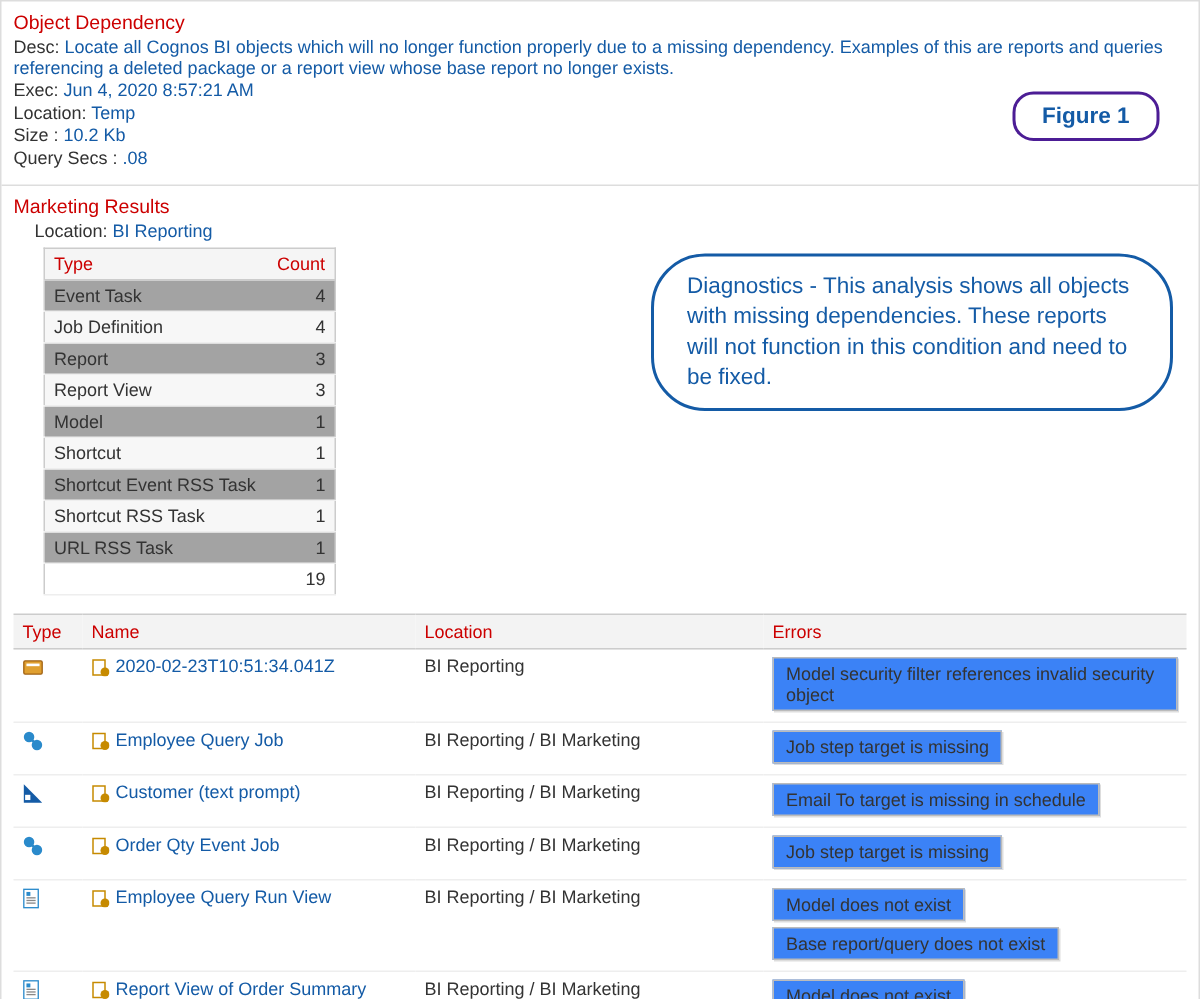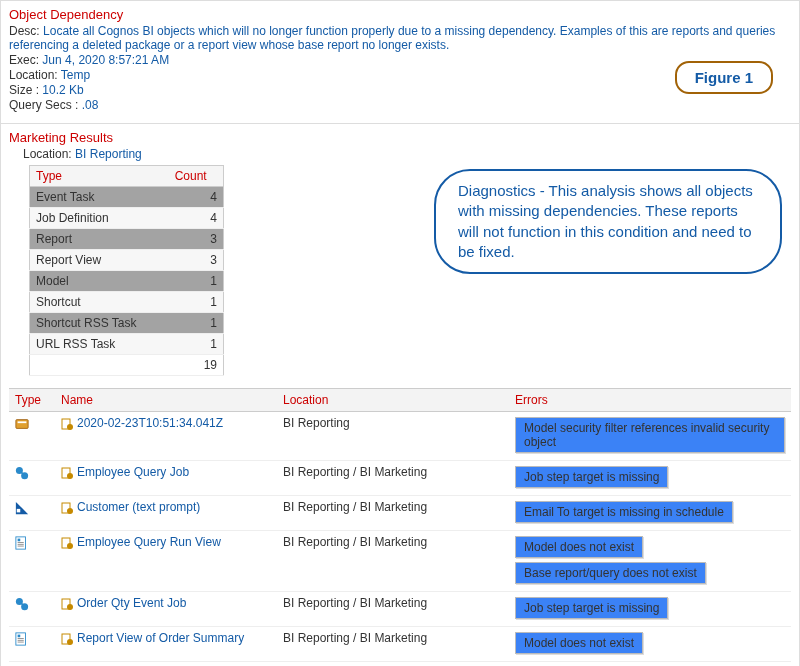--- a/index.html
+++ b/index.html
@@ -2,29 +2,29 @@
 <html><head>
 <meta charset="utf-8">
 <style>
   html,body{margin:0;padding:0;font-family:Arial,Helvetica,sans-serif;font-size:12px;color:#333;background:#fff}
   body{width:800px}
   .page{border:1px solid #ddd;padding:4px 8px 12px 8px;box-sizing:border-box}
   a{color:#145ba6;text-decoration:none}
   .hdr-title{color:#c00;font-size:13px;margin:2px 0 2px 0}
   .meta-row{margin:1px 0;font-size:12px}
   .meta-row .lbl{color:#333}
-  .figbadge{position:absolute;right:18px;top:54px;border:2px solid #a16207;border-radius:14px;padding:6px 18px;color:#145ba6;font-weight:bold;font-size:15px}
+  .figbadge{position:absolute;right:18px;top:54px;border:2px solid #4c1d95;border-radius:14px;padding:6px 18px;color:#145ba6;font-weight:bold;font-size:15px}
   .top{position:relative;padding-bottom:4px}
   hr.sep{border:none;border-top:1px solid #ddd;margin:6px -8px}
   .section-title{color:#c00;font-size:13px;margin:4px 0 0 0}
   .loc{margin:2px 0 4px 14px}
   .summary-wrap{display:flex;align-items:flex-start}
   .summary-tbl{border:1px solid #ccc;border-collapse:collapse;margin-left:20px;background:#fff;width:195px}
   .summary-tbl th{color:#c00;font-weight:normal;text-align:left;padding:3px 6px;background:#f5f5f5;border-bottom:1px solid #ccc;font-size:12px}
-  .summary-tbl th.count{text-align:left}
+  .summary-tbl th.count{text-align:center}
   .summary-tbl td{padding:3px 6px;border-bottom:1px solid #eee;background:#a3a3a3}
   .summary-tbl tr:nth-child(even) td{background:#f7f7f7}
   .summary-tbl td.count{text-align:right}
   .summary-tbl tr.total td{border-top:1px solid #ccc;background:#fff}
   .callout{margin-left:210px;margin-top:4px;border:2px solid #145ba6;border-radius:36px;padding:10px 22px;color:#145ba6;font-size:15px;line-height:1.35;width:300px}
   .results-tbl{width:100%;border-collapse:collapse;margin-top:12px}
   .results-tbl thead th{color:#c00;font-weight:normal;text-align:left;padding:4px 6px;border-top:1px solid #ccc;border-bottom:1px solid #ccc;background:#f3f3f3;font-size:12px}
   .results-tbl td{padding:4px 6px;vertical-align:top;border-bottom:1px solid #eee}
   .results-tbl td.name a{color:#145ba6}
   .ico{display:inline-block;width:14px;height:14px;vertical-align:middle}
@@ -99,20 +99,24 @@
           </tr>
           <tr>
             <td>Model</td>
             <td class="count">1</td>
           </tr>
           <tr>
             <td>Shortcut</td>
             <td class="count">1</td>
           </tr>
           <tr>
+            <td>Shortcut Event RSS Task</td>
+            <td class="count">1</td>
+          </tr>
+          <tr>
             <td>Shortcut RSS Task</td>
             <td class="count">1</td>
           </tr>
           <tr>
             <td>URL RSS Task</td>
             <td class="count">1</td>
           </tr>
           <tr class="total">
             <td></td>
             <td class="count">19</td>
@@ -170,53 +174,53 @@
                 <rect x="1" y="1" width="8" height="10" fill="#fff" stroke="#c68a00"></rect>
                 <circle cx="9" cy="9" r="3" fill="#c68a00"></circle>
               </svg></span><a href="#">Customer (text prompt)</a></td>
           <td>BI Reporting / BI Marketing</td>
           <td class="errs">
             <div><span class="err-chip">Email To target is missing in schedule</span></div>
           </td>
         </tr>
         <tr>
           <td><svg class="ico" viewBox="0 0 16 16">
+              <circle cx="5" cy="5" r="4" fill="#2a8acb"></circle>
+              <circle cx="11" cy="11" r="4" fill="#2a8acb"></circle>
+              <line x1="6" y1="6" x2="10" y2="10" stroke="#2a8acb" stroke-width="2"></line>
+            </svg></td>
+          <td class="name"><span><svg class="name-ico" viewBox="0 0 12 12">
+                <rect x="1" y="1" width="8" height="10" fill="#fff" stroke="#c68a00"></rect>
+                <circle cx="9" cy="9" r="3" fill="#c68a00"></circle>
+              </svg></span><a href="#">Order Qty Event Job</a></td>
+          <td>BI Reporting / BI Marketing</td>
+          <td class="errs">
+            <div><span class="err-chip">Job step target is missing</span></div>
+          </td>
+        </tr>
+        <tr>
+          <td><svg class="ico" viewBox="0 0 16 16">
               <rect x="1" y="1" width="11" height="14" fill="#fff" stroke="#2a8acb"></rect>
               <rect x="3" y="3" width="3" height="3" fill="#2a8acb"></rect>
               <rect x="3" y="7" width="7" height="1" fill="#888"></rect>
               <rect x="3" y="9" width="7" height="1" fill="#888"></rect>
               <rect x="3" y="11" width="7" height="1" fill="#888"></rect>
             </svg></td>
           <td class="name"><span><svg class="name-ico" viewBox="0 0 12 12">
                 <rect x="1" y="1" width="8" height="10" fill="#fff" stroke="#c68a00"></rect>
                 <circle cx="9" cy="9" r="3" fill="#c68a00"></circle>
               </svg></span><a href="#">Employee Query Run View</a></td>
           <td>BI Reporting / BI Marketing</td>
           <td class="errs">
             <div><span class="err-chip">Model does not exist</span></div>
             <div><span class="err-chip">Base report/query does not exist</span></div>
           </td>
         </tr>
         <tr>
           <td><svg class="ico" viewBox="0 0 16 16">
-              <circle cx="5" cy="5" r="4" fill="#2a8acb"></circle>
-              <circle cx="11" cy="11" r="4" fill="#2a8acb"></circle>
-              <line x1="6" y1="6" x2="10" y2="10" stroke="#2a8acb" stroke-width="2"></line>
-            </svg></td>
-          <td class="name"><span><svg class="name-ico" viewBox="0 0 12 12">
-                <rect x="1" y="1" width="8" height="10" fill="#fff" stroke="#c68a00"></rect>
-                <circle cx="9" cy="9" r="3" fill="#c68a00"></circle>
-              </svg></span><a href="#">Order Qty Event Job</a></td>
-          <td>BI Reporting / BI Marketing</td>
-          <td class="errs">
-            <div><span class="err-chip">Job step target is missing</span></div>
-          </td>
-        </tr>
-        <tr>
-          <td><svg class="ico" viewBox="0 0 16 16">
               <rect x="1" y="1" width="11" height="14" fill="#fff" stroke="#2a8acb"></rect>
               <rect x="3" y="3" width="3" height="3" fill="#2a8acb"></rect>
               <rect x="3" y="7" width="7" height="1" fill="#888"></rect>
               <rect x="3" y="9" width="7" height="1" fill="#888"></rect>
               <rect x="3" y="11" width="7" height="1" fill="#888"></rect>
             </svg></td>
           <td class="name"><span><svg class="name-ico" viewBox="0 0 12 12">
                 <rect x="1" y="1" width="8" height="10" fill="#fff" stroke="#c68a00"></rect>
                 <circle cx="9" cy="9" r="3" fill="#c68a00"></circle>
               </svg></span><a href="#">Report View of Order Summary</a></td>

